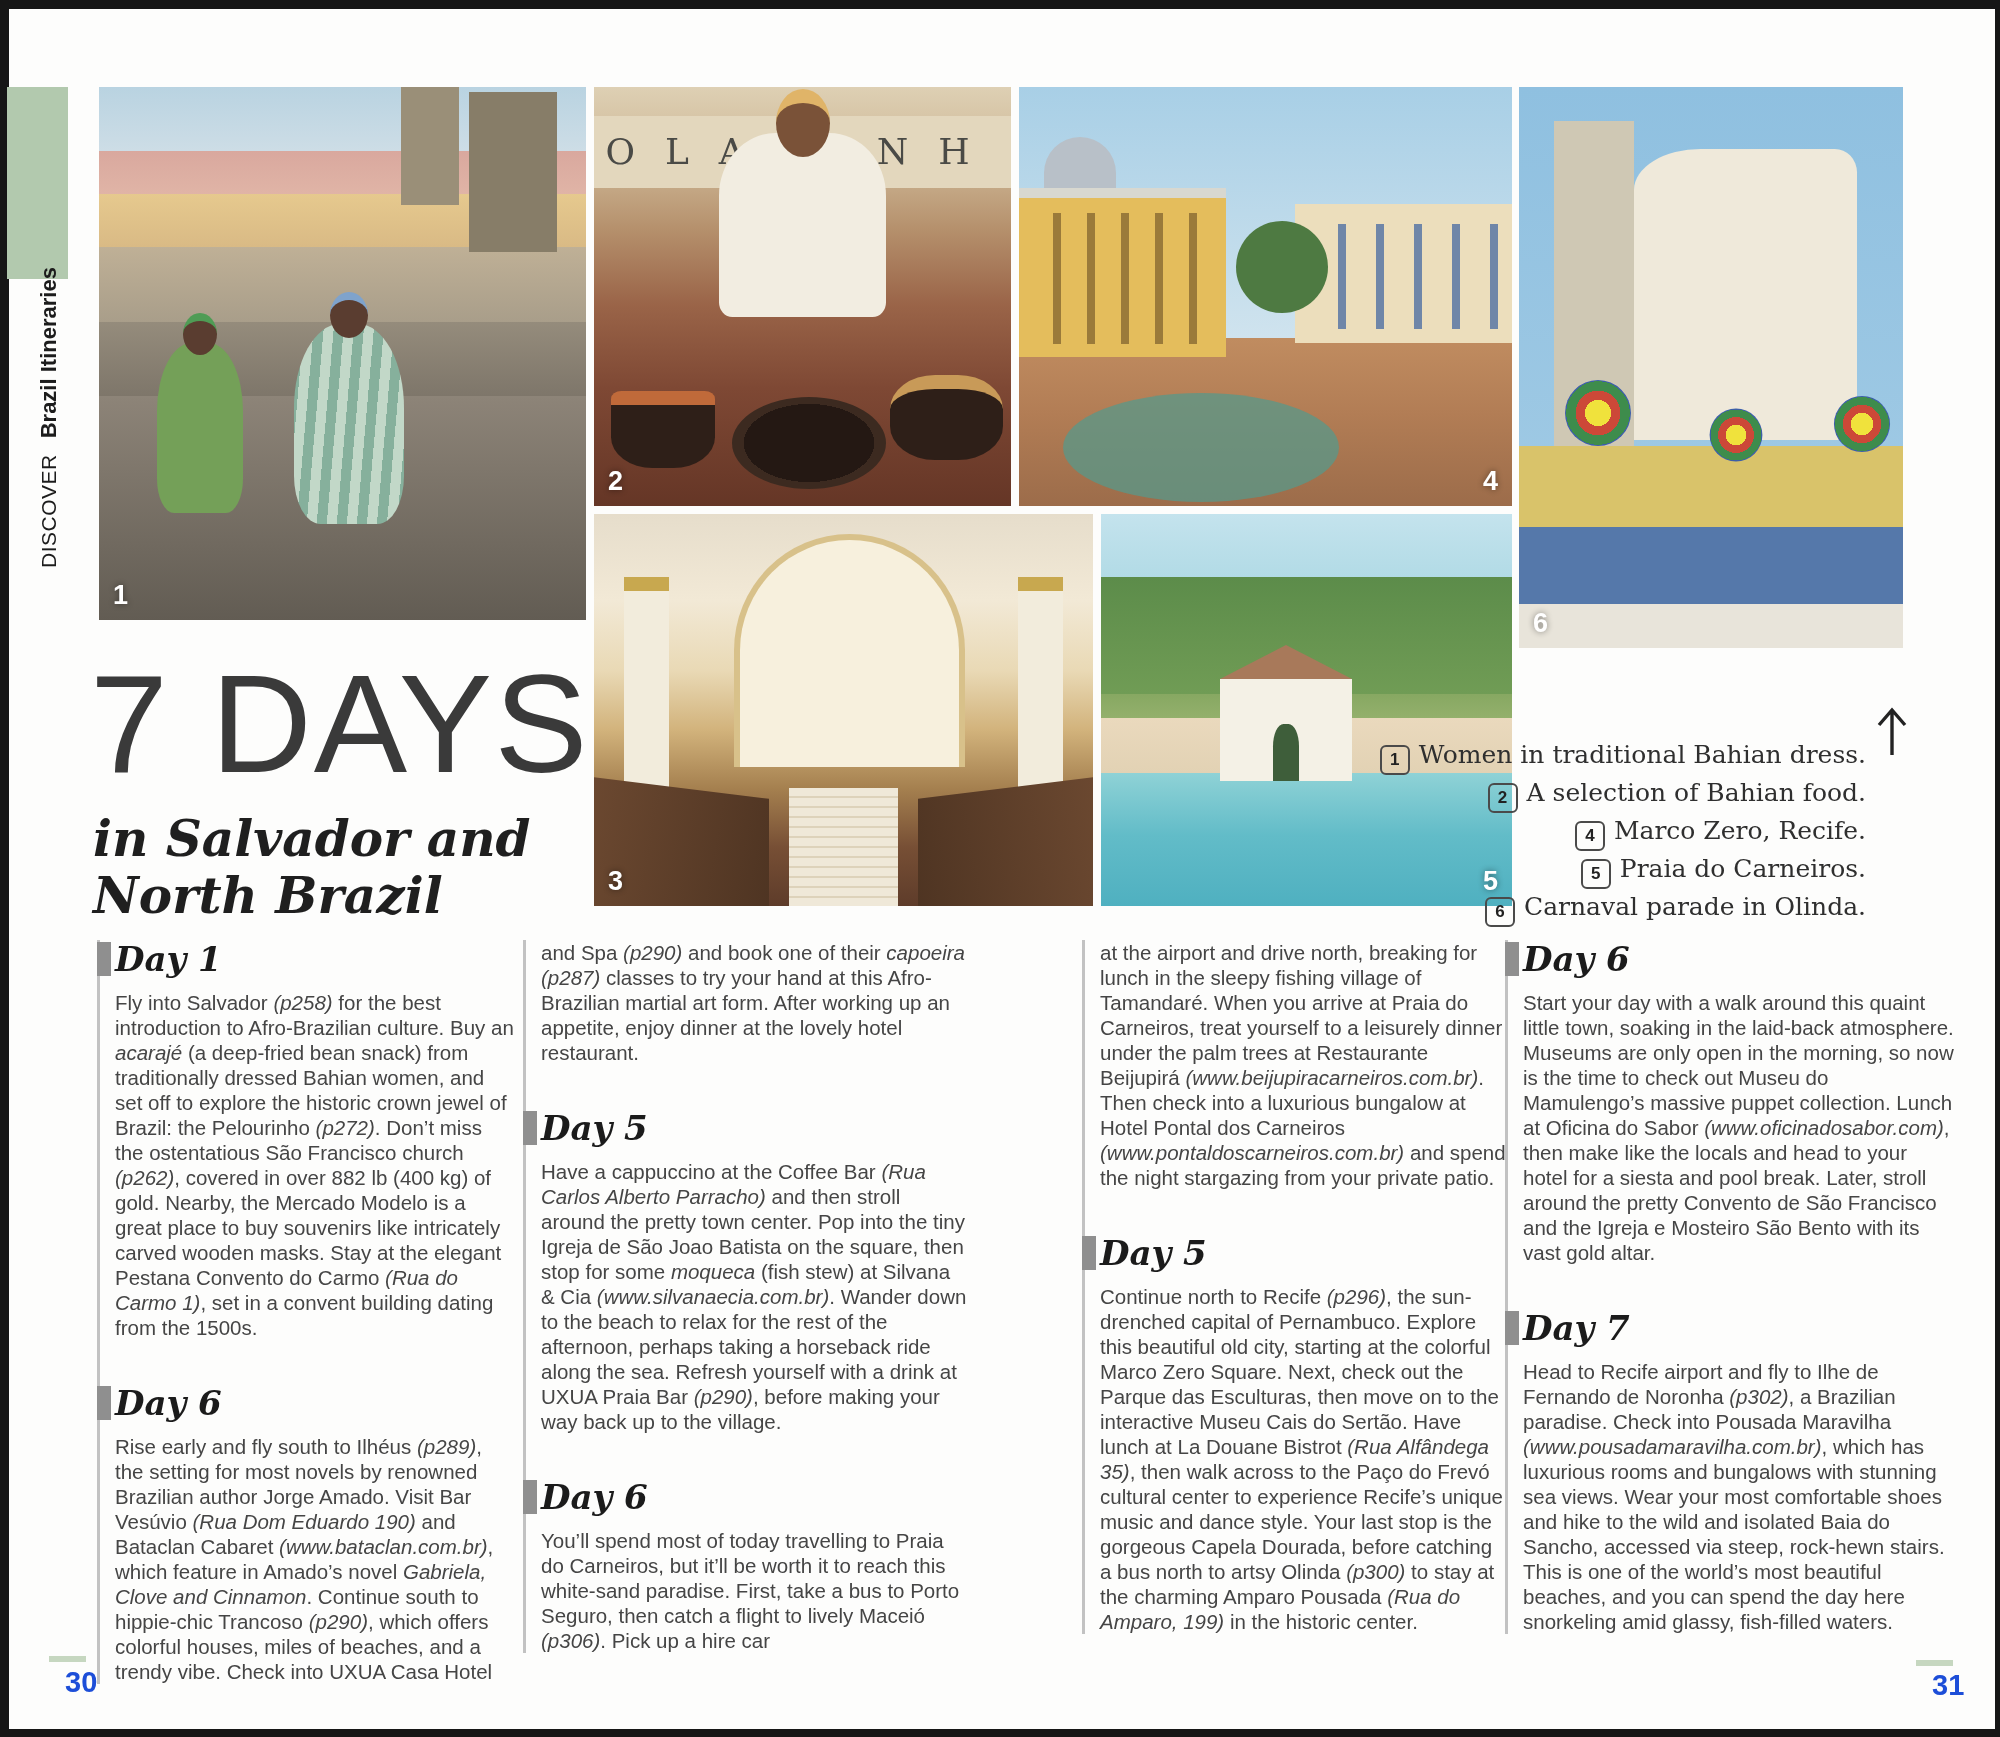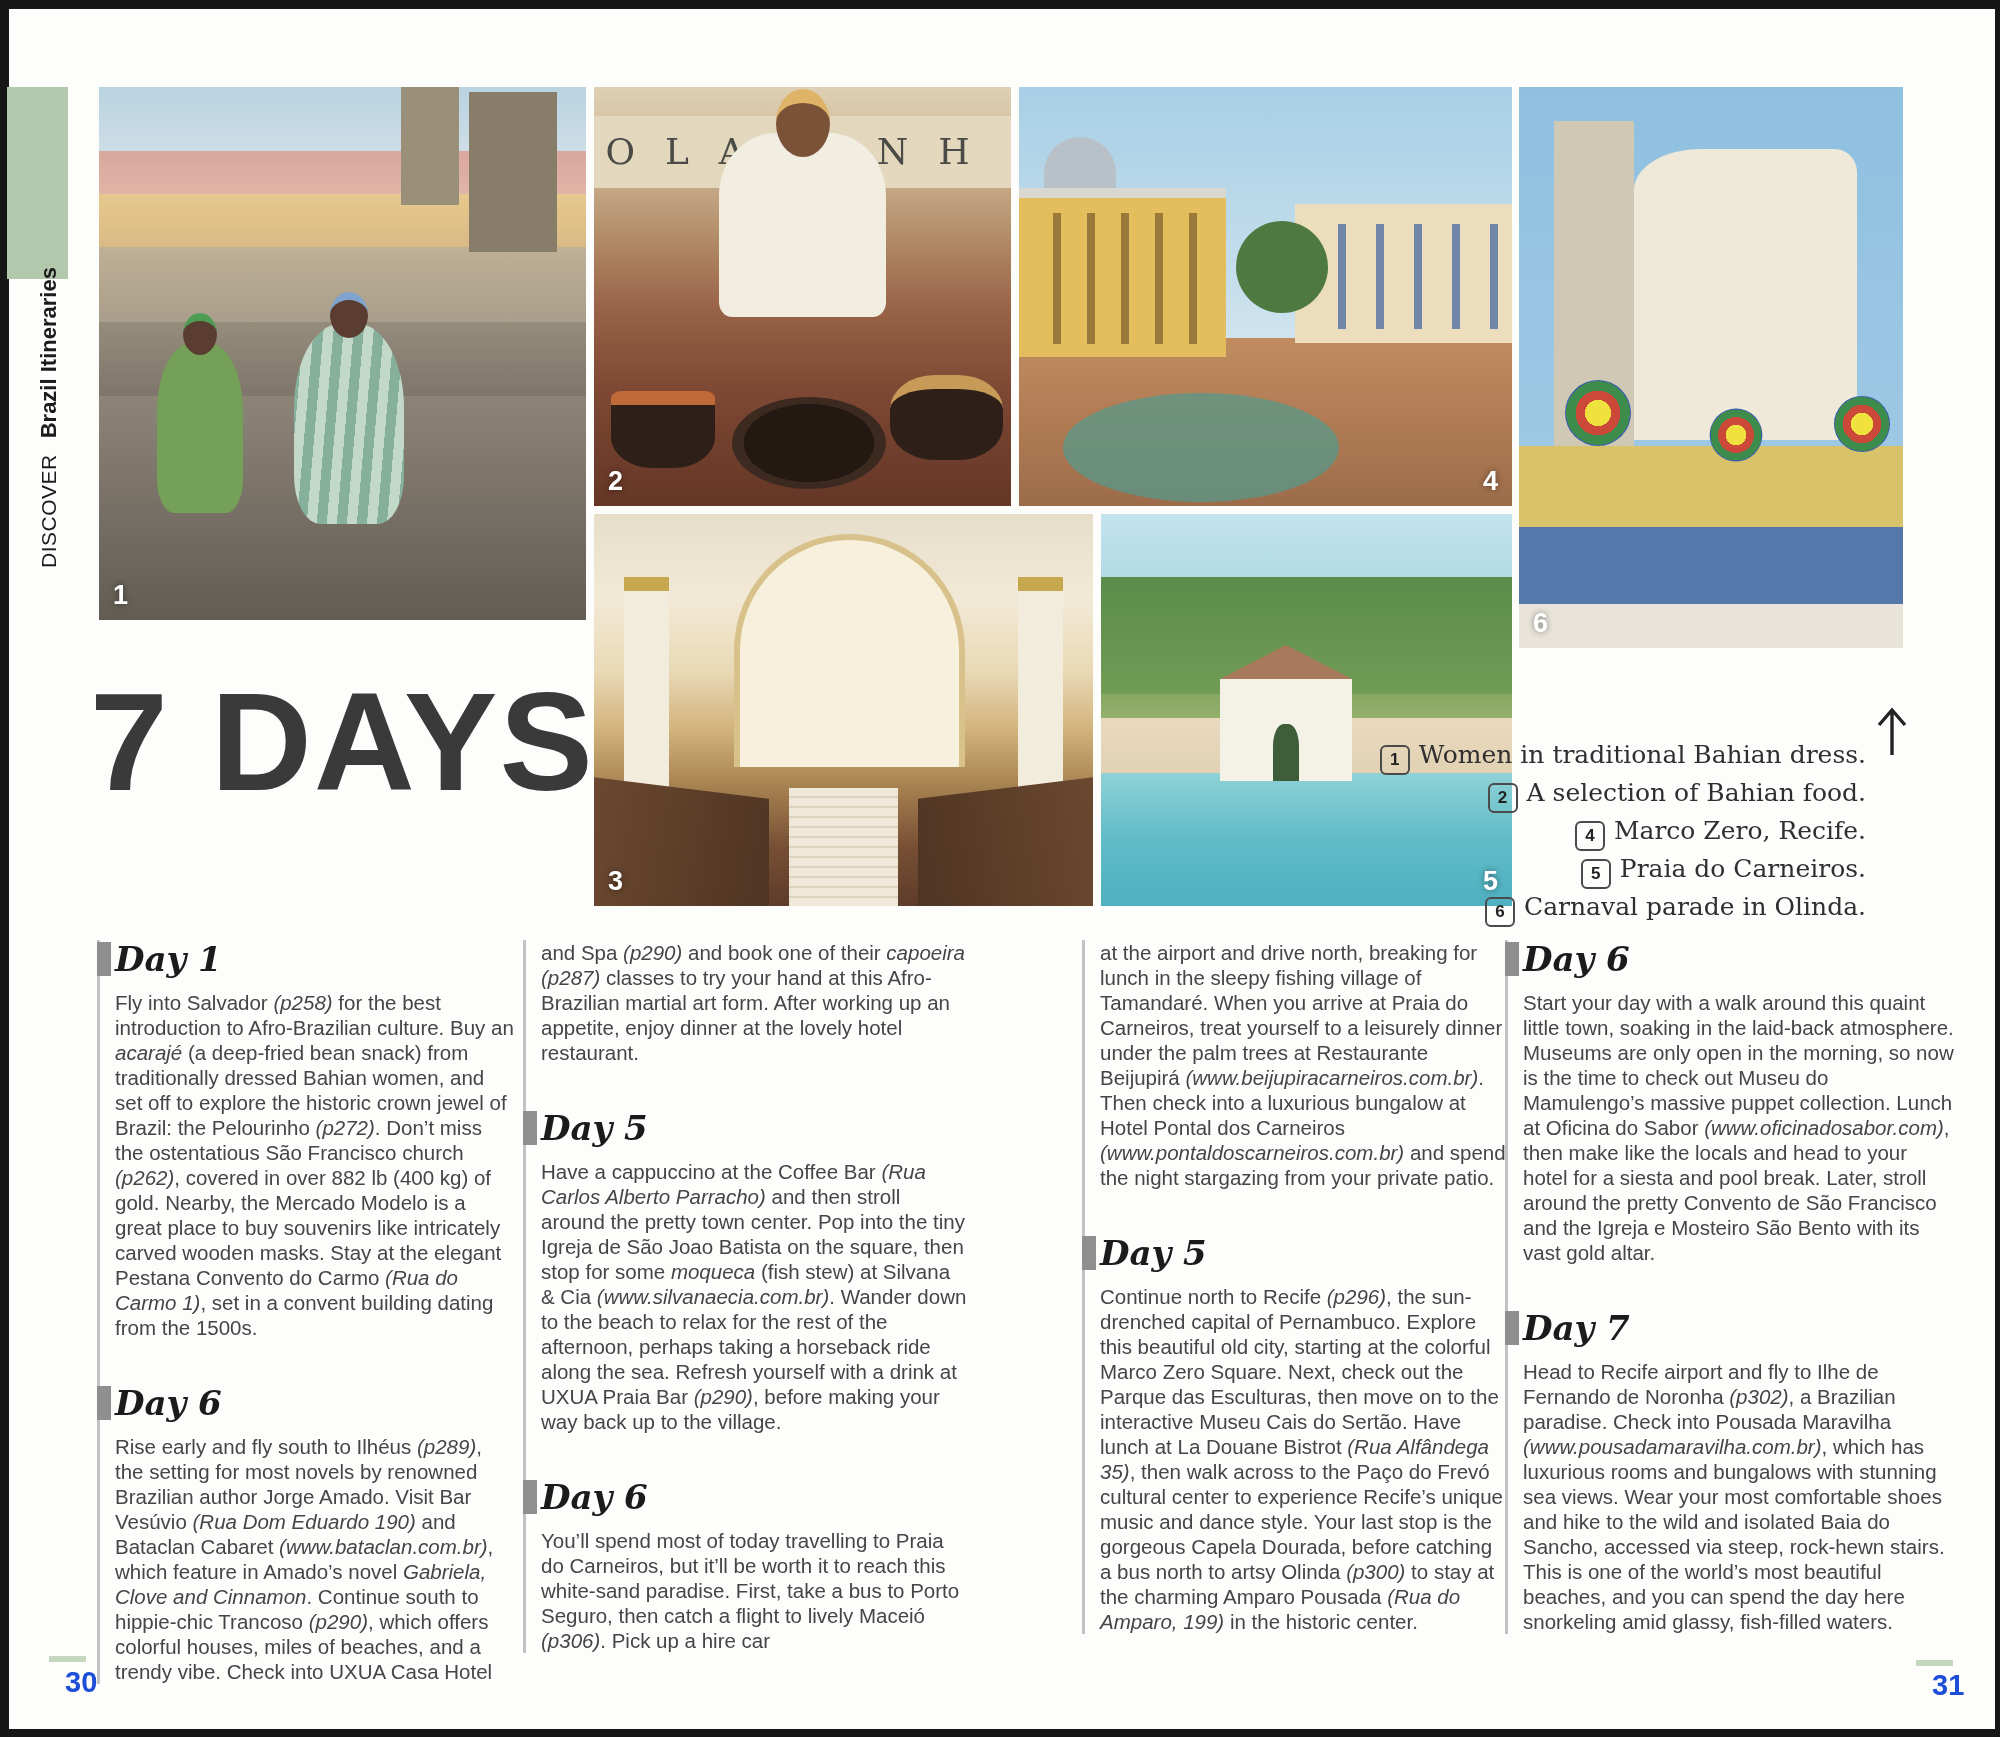--- a/index.html
+++ b/index.html
@@ -103,22 +103,22 @@
   
   .captions{position:absolute;left:1100px;top:736px;width:766px;text-align:right;
             font-family:"DejaVu Serif",serif;font-size:25px;color:#2f2f2f;}
   .cap{height:38px;line-height:38px;white-space:nowrap;}
   .numbox{display:inline-block;width:26px;height:26px;line-height:25px;text-align:center;
           border:2px solid #4a4a4a;border-radius:6px;font-family:"Liberation Sans",sans-serif;
           font-size:17px;font-weight:bold;color:#222;vertical-align:-2px;margin-right:9px;}
   .up-arrow{position:absolute;left:1872px;top:705px;}
 
   
-  .title-days{position:absolute;left:90px;top:672px;font-size:140px;line-height:1;
-      font-weight:700;letter-spacing:2px;color:#3a3a3a;font-family:"Liberation Sans",sans-serif;}
+  .title-days{position:absolute;left:90px;top:654px;font-size:140px;line-height:1;
+      font-weight:400;letter-spacing:2px;color:#3a3a3a;font-family:"Liberation Sans",sans-serif;}
   .title-sub{position:absolute;left:93px;top:810px;font-family:"DejaVu Serif",serif;
       font-style:italic;font-weight:bold;font-size:50px;line-height:57px;color:#1f1f1f;}
 
   
   .col{position:absolute;top:940px;border-left:3px solid #c2c2c2;padding-left:15px;}
   .col1{left:97px;width:400px;}
   .col2{left:523px;width:428px;}
   .col3{left:1082px;width:406px;}
   .col4{left:1505px;width:432px;}
   .day-h{position:relative;margin:44px 0 12px;font-family:"DejaVu Serif",serif;
@@ -204,20 +204,24 @@
     <div class="cap"><span class="numbox">2</span><span>A selection of Bahian food.</span></div>
     <div class="cap"><span class="numbox">4</span><span>Marco Zero, Recife.</span></div>
     <div class="cap"><span class="numbox">5</span><span>Praia do Carneiros.</span></div>
     <div class="cap"><span class="numbox">6</span><span>Carnaval parade in Olinda.</span></div>
   </div>
   <svg class="up-arrow" width="40" height="54" viewBox="0 0 40 54">
     <path d="M20 50 L20 7 M7 20 L20 5 L33 20" fill="none" stroke="#232323" stroke-width="3.4"></path>
   </svg>
 
   <div class="title-days">7 DAYS</div>
+  <div class="title-sub">
+    <div>in Salvador and</div>
+    <div>North Brazil</div>
+  </div>
 
   <div class="col col1">
       <h3 class="day-h">Day 1</h3>
       <p class="day-p"><span>Fly into Salvador </span><span class="it">(p258)</span><span> for the best introduction to Afro-Brazilian culture. Buy an </span><span class="it">acarajé</span><span> (a deep-fried bean snack) from traditionally dressed Bahian women, and set off to explore the historic crown jewel of Brazil: the Pelourinho </span><span class="it">(p272)</span><span>. Don’t miss the ostentatious São Francisco church </span><span class="it">(p262)</span><span>, covered in over 882 lb (400 kg) of gold. Nearby, the Mercado Modelo is a great place to buy souvenirs like intricately carved wooden masks. Stay at the elegant Pestana Convento do Carmo </span><span class="it">(Rua do Carmo 1)</span><span>, set in a convent building dating from the 1500s.</span></p>
       <h3 class="day-h">Day 6</h3>
       <p class="day-p"><span>Rise early and fly south to Ilhéus </span><span class="it">(p289)</span><span>, the setting for most novels by renowned Brazilian author Jorge Amado. Visit Bar Vesúvio </span><span class="it">(Rua Dom Eduardo 190)</span><span> and Bataclan Cabaret </span><span class="it">(www.bataclan.com.br)</span><span>, which feature in Amado’s novel </span><span class="it">Gabriela, Clove and Cinnamon</span><span>. Continue south to hippie-chic Trancoso </span><span class="it">(p290)</span><span>, which offers colorful houses, miles of beaches, and a trendy vibe. Check into UXUA Casa Hotel</span></p>
     </div>
   <div class="col col2">
       <p class="day-p"><span>and Spa </span><span class="it">(p290)</span><span> and book one of their </span><span class="it">capoeira (p287)</span><span> classes to try your hand at this Afro-Brazilian martial art form. After working up an appetite, enjoy dinner at the lovely hotel restaurant.</span></p>
       <h3 class="day-h">Day 5</h3>

